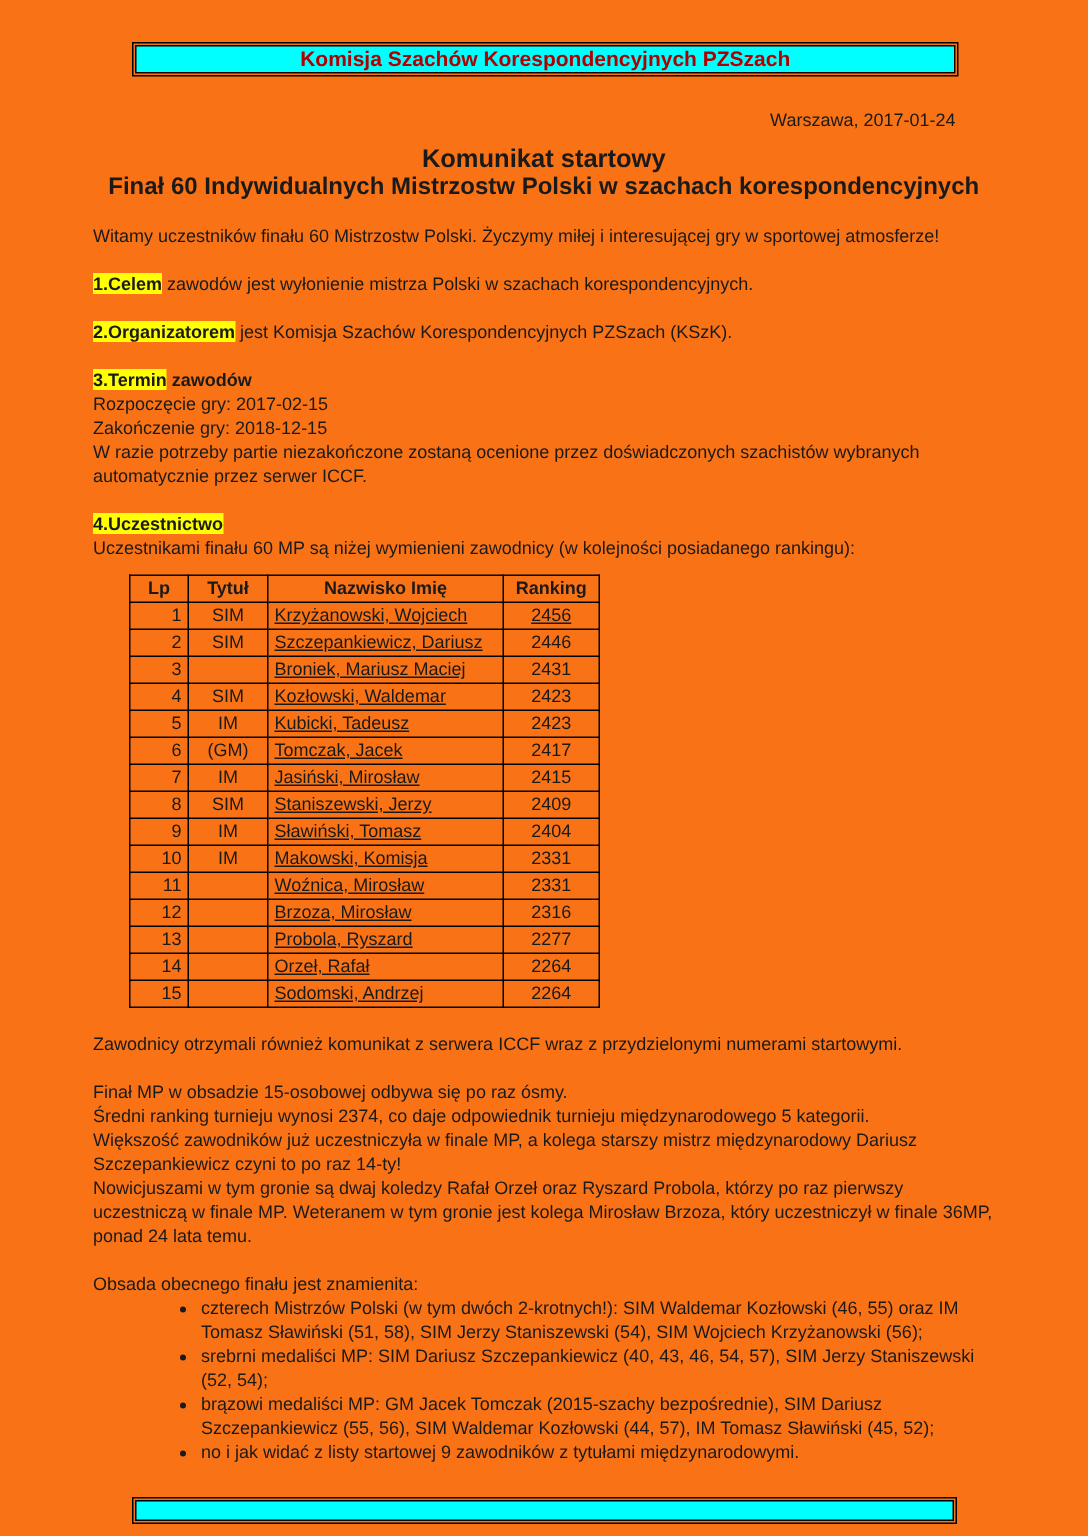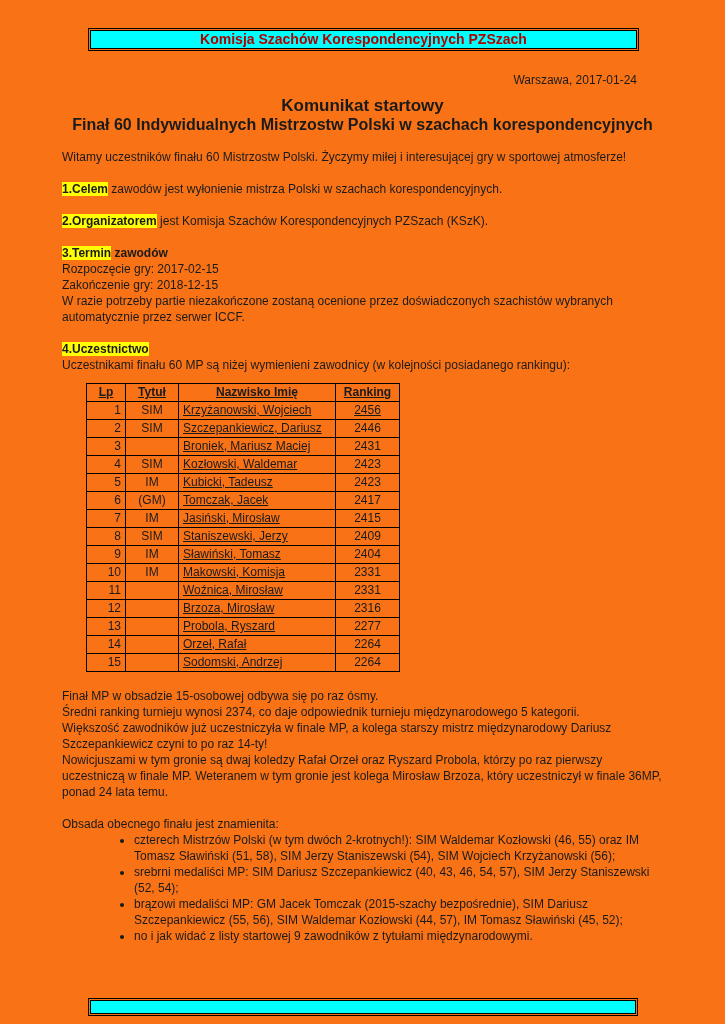--- a/index.html
+++ b/index.html
@@ -63,21 +63,21 @@
     margin:10px 0 0 24px;
     font-size:12px;
   }
   table.players th,table.players td{
     border:1px solid #000;
     padding:0 4px;
     height:17px;
     line-height:17px;
     font-weight:normal;
   }
-  table.players th{font-weight:bold;text-align:center;text-decoration:underline;}
+  table.players th{font-weight:bold;text-align:center;}
   th.h-name{text-align:left;}
   th.h-ranking{border-bottom:none;vertical-align:top;line-height:15px;}
   table.players tbody tr:first-child td:nth-child(4){border-top:none;text-decoration:underline;}
   .col0{width:30px;text-align:right;padding-right:6px;}
   .col1{width:44px;text-align:center;}
   .col2{width:148px;text-align:left;text-decoration:underline;}
   .col3{width:55px;text-align:center;}
   th.h-lp{width:30px;}
   th.h-title{width:44px;}
   th.h-name{width:148px;}
@@ -213,20 +213,21 @@
         </tr>
         <tr>
           <td class="col0">15</td>
           <td class="col1"></td>
           <td class="col2">Sodomski, Andrzej</td>
           <td class="col3">2264</td>
         </tr>
       </tbody>
   </table>
 
+  <div class="para">Zawodnicy otrzymali również komunikat z serwera ICCF wraz z przydzielonymi numerami startowymi.</div>
 
   <div class="para">Finał MP w obsadzie 15-osobowej odbywa się po raz ósmy.</div>
   <div class="tight">Średni ranking turnieju wynosi 2374, co daje odpowiednik turnieju międzynarodowego 5 kategorii.</div>
   <div class="tight">Większość zawodników już uczestniczyła w finale MP, a kolega starszy mistrz międzynarodowy Dariusz Szczepankiewicz czyni to po raz 14-ty!</div>
   <div class="tight">Nowicjuszami w tym gronie są dwaj koledzy Rafał Orzeł oraz Ryszard Probola, którzy po raz pierwszy uczestniczą w finale MP. Weteranem w tym gronie jest kolega Mirosław Brzoza, który uczestniczył w finale 36MP, ponad 24 lata temu.</div>
 
   <div class="para">Obsada obecnego finału jest znamienita:</div>
   <ul class="highlights">
       <li>czterech Mistrzów Polski (w tym dwóch 2-krotnych!): SIM Waldemar Kozłowski (46, 55) oraz IM Tomasz Sławiński (51, 58), SIM Jerzy Staniszewski (54), SIM Wojciech Krzyżanowski (56);</li>
       <li>srebrni medaliści MP: SIM Dariusz Szczepankiewicz (40, 43, 46, 54, 57), SIM Jerzy Staniszewski (52, 54);</li>

